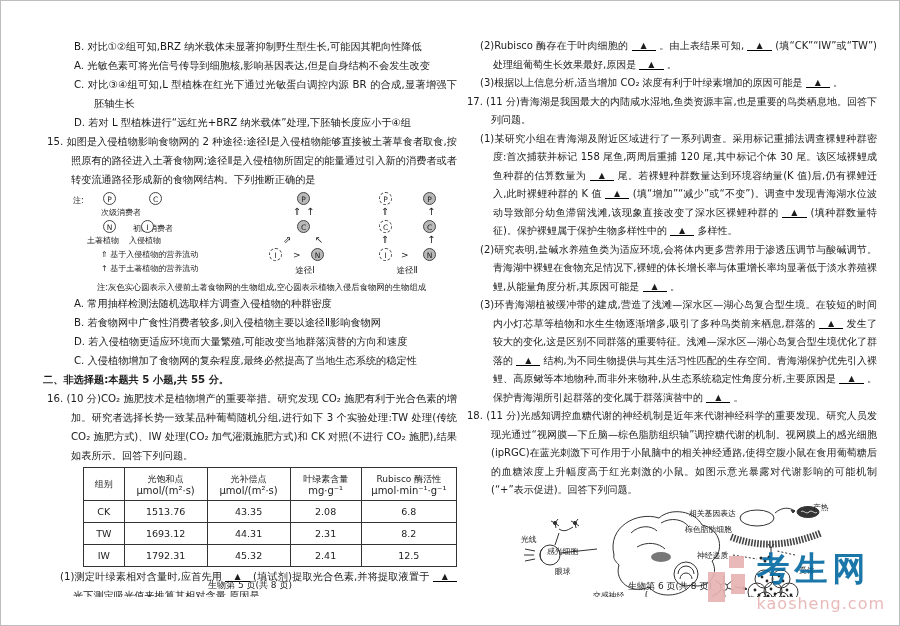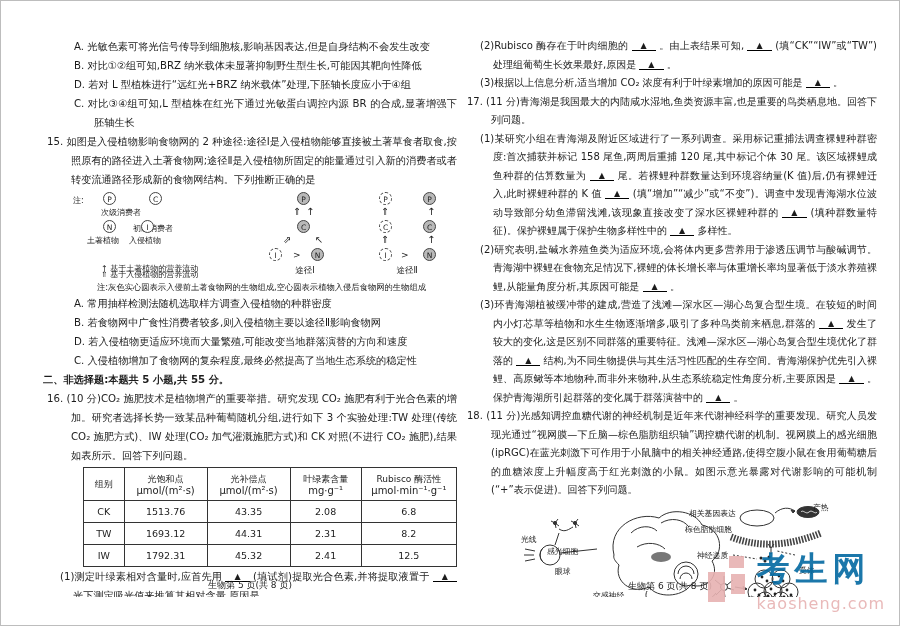--- a/index.html
+++ b/index.html
@@ -47,38 +47,38 @@
   .wm-logo i{position:absolute;display:block;}
   .wm-cn{font-size:33px;font-weight:bold;letter-spacing:5px;}
   .wm-en{font-size:16px;letter-spacing:1px;margin-top:2px;}
 </style>
 </head>
 <body>
 
 <div class="canvas">
 
   <div class="page page-l">
+    <p class="opt rich">B. 对比①②组可知,BRZ 纳米载体未显著抑制野生型生长,可能因其靶向性降低</p>
     <p class="opt rich">A. 光敏色素可将光信号传导到细胞核,影响基因表达,但是自身结构不会发生改变</p>
-    <p class="opt rich">B. 对比①②组可知,BRZ 纳米载体未显著抑制野生型生长,可能因其靶向性降低</p>
+    <p class="opt rich">C. 对比③④组可知,L 型植株在红光下通过光敏蛋白调控内源 BR 的合成,显著增强下胚轴生长</p>
     <p class="opt rich">D. 若对 L 型植株进行“远红光+BRZ 纳米载体”处理,下胚轴长度应小于④组</p>
-    <p class="opt rich">C. 对比③④组可知,L 型植株在红光下通过光敏蛋白调控内源 BR 的合成,显著增强下胚轴生长</p>
     <p class="q rich">15. 如图是入侵植物影响食物网的 2 种途径:途径Ⅰ是入侵植物能够直接被土著草食者取食,按照原有的路径进入土著食物网;途径Ⅱ是入侵植物所固定的能量通过引入新的消费者或者转变流通路径形成新的食物网结构。下列推断正确的是</p>
 
     <div class="diagram">
       <div class="leg">
         <span class="abs" style="left:0;top:4px;">注:</span>
         <span class="nd" style="left:30px;top:0;">P</span>
         <span class="nd" style="left:76px;top:0;">C</span>
         <span class="abs" style="left:28px;top:16px;">次级消费者</span>
         <span class="abs" style="left:60px;top:16px;margin-top:16px;">初级消费者</span>
         <span class="nd" style="left:30px;top:28px;">N</span>
         <span class="nd" style="left:68px;top:28px;">I</span>
         <span class="abs" style="left:14px;top:44px;">土著植物</span>
         <span class="abs" style="left:56px;top:44px;">入侵植物</span>
-        <span class="abs" style="left:28px;top:58px;margin-top:20px;">⇑ 基于入侵植物的营养流动</span>
+        <span class="abs" style="left:28px;top:58px;">⇑ 基于入侵植物的营养流动</span>
         <span class="abs" style="left:28px;top:72px;">↑ 基于土著植物的营养流动</span>
       </div>
 
       <div class="pw pw1">
         <span class="nd gray" style="left:34px;top:0;">P</span>
         <span class="ar" style="left:30px;top:15px;">⇑</span>
         <span class="ar" style="left:43px;top:15px;">↑</span>
         <span class="nd gray" style="left:34px;top:28px;">C</span>
         <span class="ar" style="left:20px;top:43px;">⇗</span>
         <span class="ar" style="left:52px;top:43px;">↖</span>

